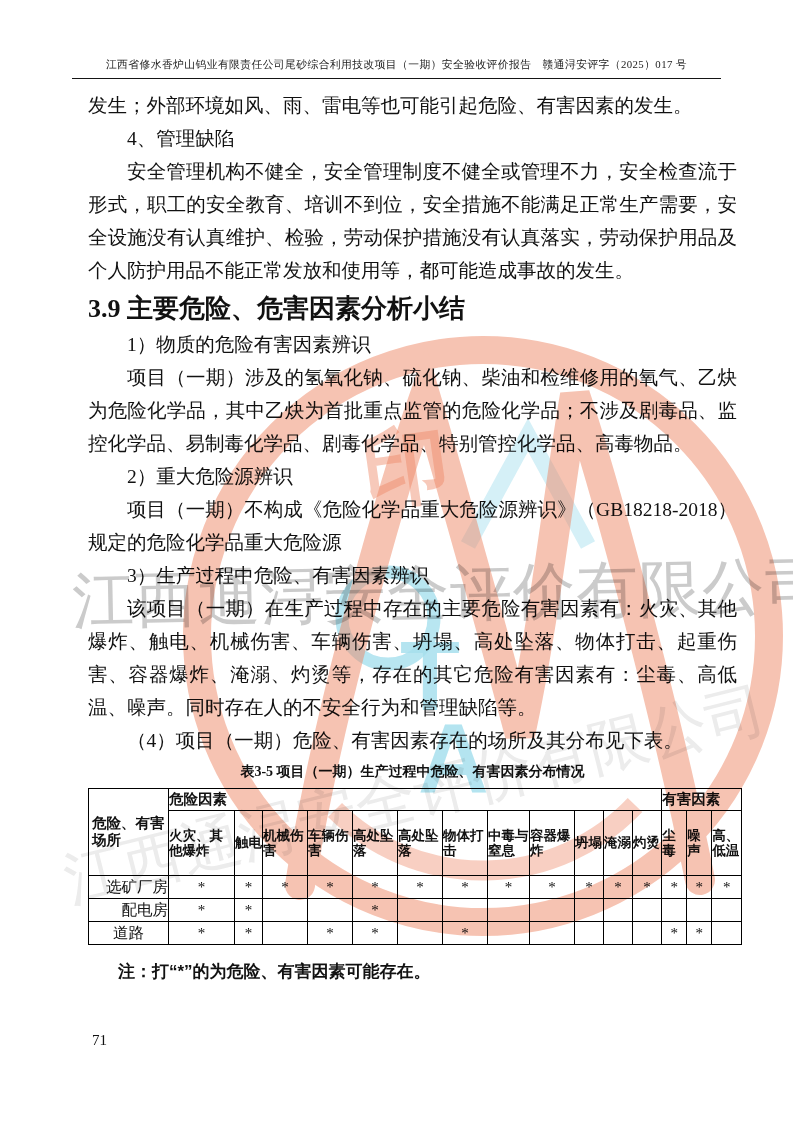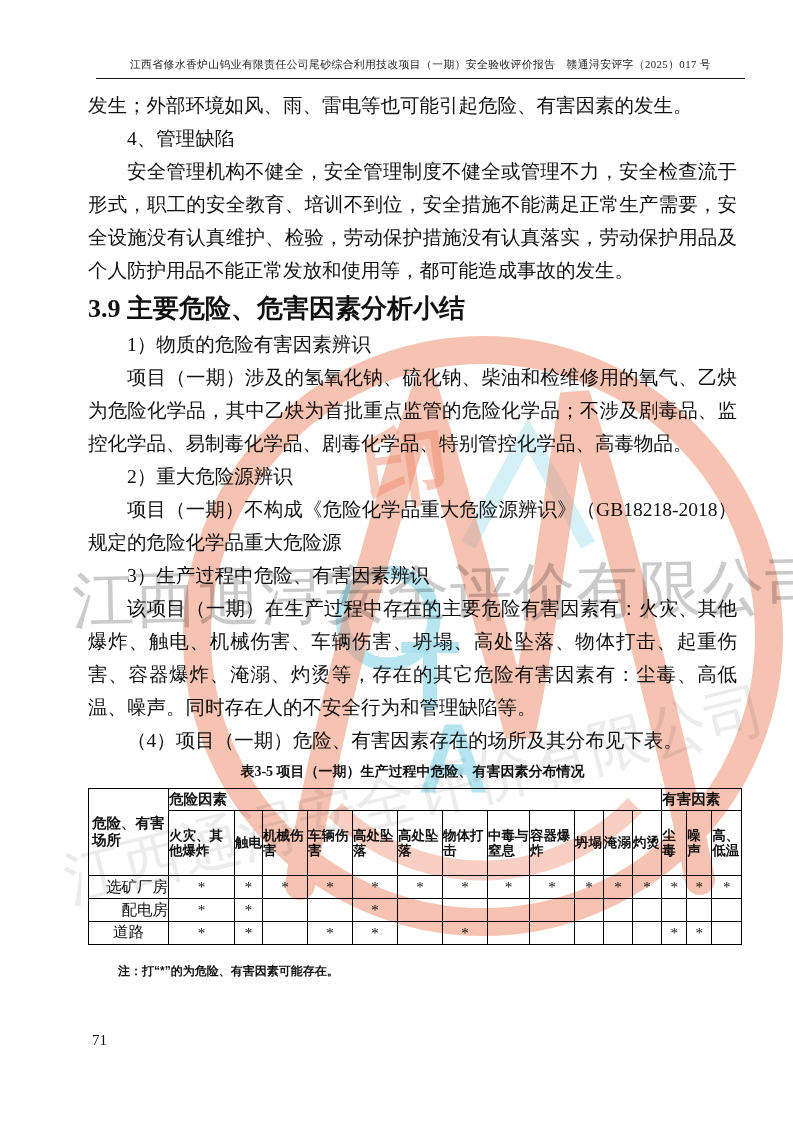--- a/index.html
+++ b/index.html
@@ -2,21 +2,21 @@
 <html><head>
 <meta charset="utf-8">
 <style>
   html,body { margin:0; padding:0; background:#ffffff; }
   .page {
     position:relative; width:793px; height:1122px; background:#ffffff;
     overflow:hidden; font-family:"Liberation Serif","DejaVu Serif",serif; color:#111;
   }
   
   .doc-header {
-    position:absolute; top:58px; left:96px; width:649px;
+    position:absolute; top:58px; left:72px; width:649px;
     font-size:10.8px; letter-spacing:.4px; white-space:nowrap; text-align:center;
     color:#222; padding-bottom:6px; border-bottom:1.5px solid #151515;
   }
   
   .content { position:absolute; top:89px; left:88px; width:649px;
     font-size:19.5px; line-height:33px; text-align:justify; word-break:break-all; }
   .content p { margin:0; }
   .content p.indent { text-indent:2em; }
   .content h2.heading { font-size:26px; font-weight:bold; margin:5px 0 3px; text-align:left; text-indent:0; }
   .caption { text-align:center; font-weight:bold; font-size:14px; margin-top:2px; line-height:26px; }
@@ -26,23 +26,23 @@
   table.hazard thead th {
     font-family:"Liberation Sans","DejaVu Sans",sans-serif; font-weight:700;
     font-size:13.5px; line-height:15.5px; text-align:left; padding:1px 0; vertical-align:middle;
   }
   table.hazard tr.group th { height:19px; font-size:14.5px; }
   table.hazard th.corner { font-size:14.5px; line-height:17px; text-align:left; padding:2px 3px; }
   table.hazard tr.sub th { height:62px; }
   table.hazard tbody td { height:22px; font-size:15px; line-height:20px; text-align:center; }
   table.hazard tbody td.site { font-size:15.5px; text-align:right; padding-left:16px;
     font-family:"Liberation Serif","DejaVu Serif",serif; }
-  table.hazard tbody tr:last-child td.site { text-align:center; padding-left:0;font-family:Liberation Mono, monospace; }
+  table.hazard tbody tr:last-child td.site { text-align:center; padding-left:0; }
   .note { font-family:"Liberation Sans","DejaVu Sans",sans-serif; font-weight:bold;
-    font-size:12px; margin:10px 0 0 30px; text-align:left; text-indent:0; }
+    font-size:17px; margin:10px 0 0 30px; text-align:left; text-indent:0; }
   
   .pageno { position:absolute; top:1032px; left:92px; width:649px; text-align:left; font-size:15px; }
   
   .wm-layer { position:absolute; left:0; top:0; width:793px; height:1122px;
     pointer-events:none; mix-blend-mode:multiply; }
   .wm-gray { z-index:3; }
   .wm-gray .line1 {
     position:absolute; left:72px; top:552px; width:700px; white-space:nowrap;
     font-family:"Liberation Sans","DejaVu Sans",sans-serif;
     font-size:62px; letter-spacing:1px; color:#7d7d7d; opacity:.40; transform:rotate(-1.2deg);

